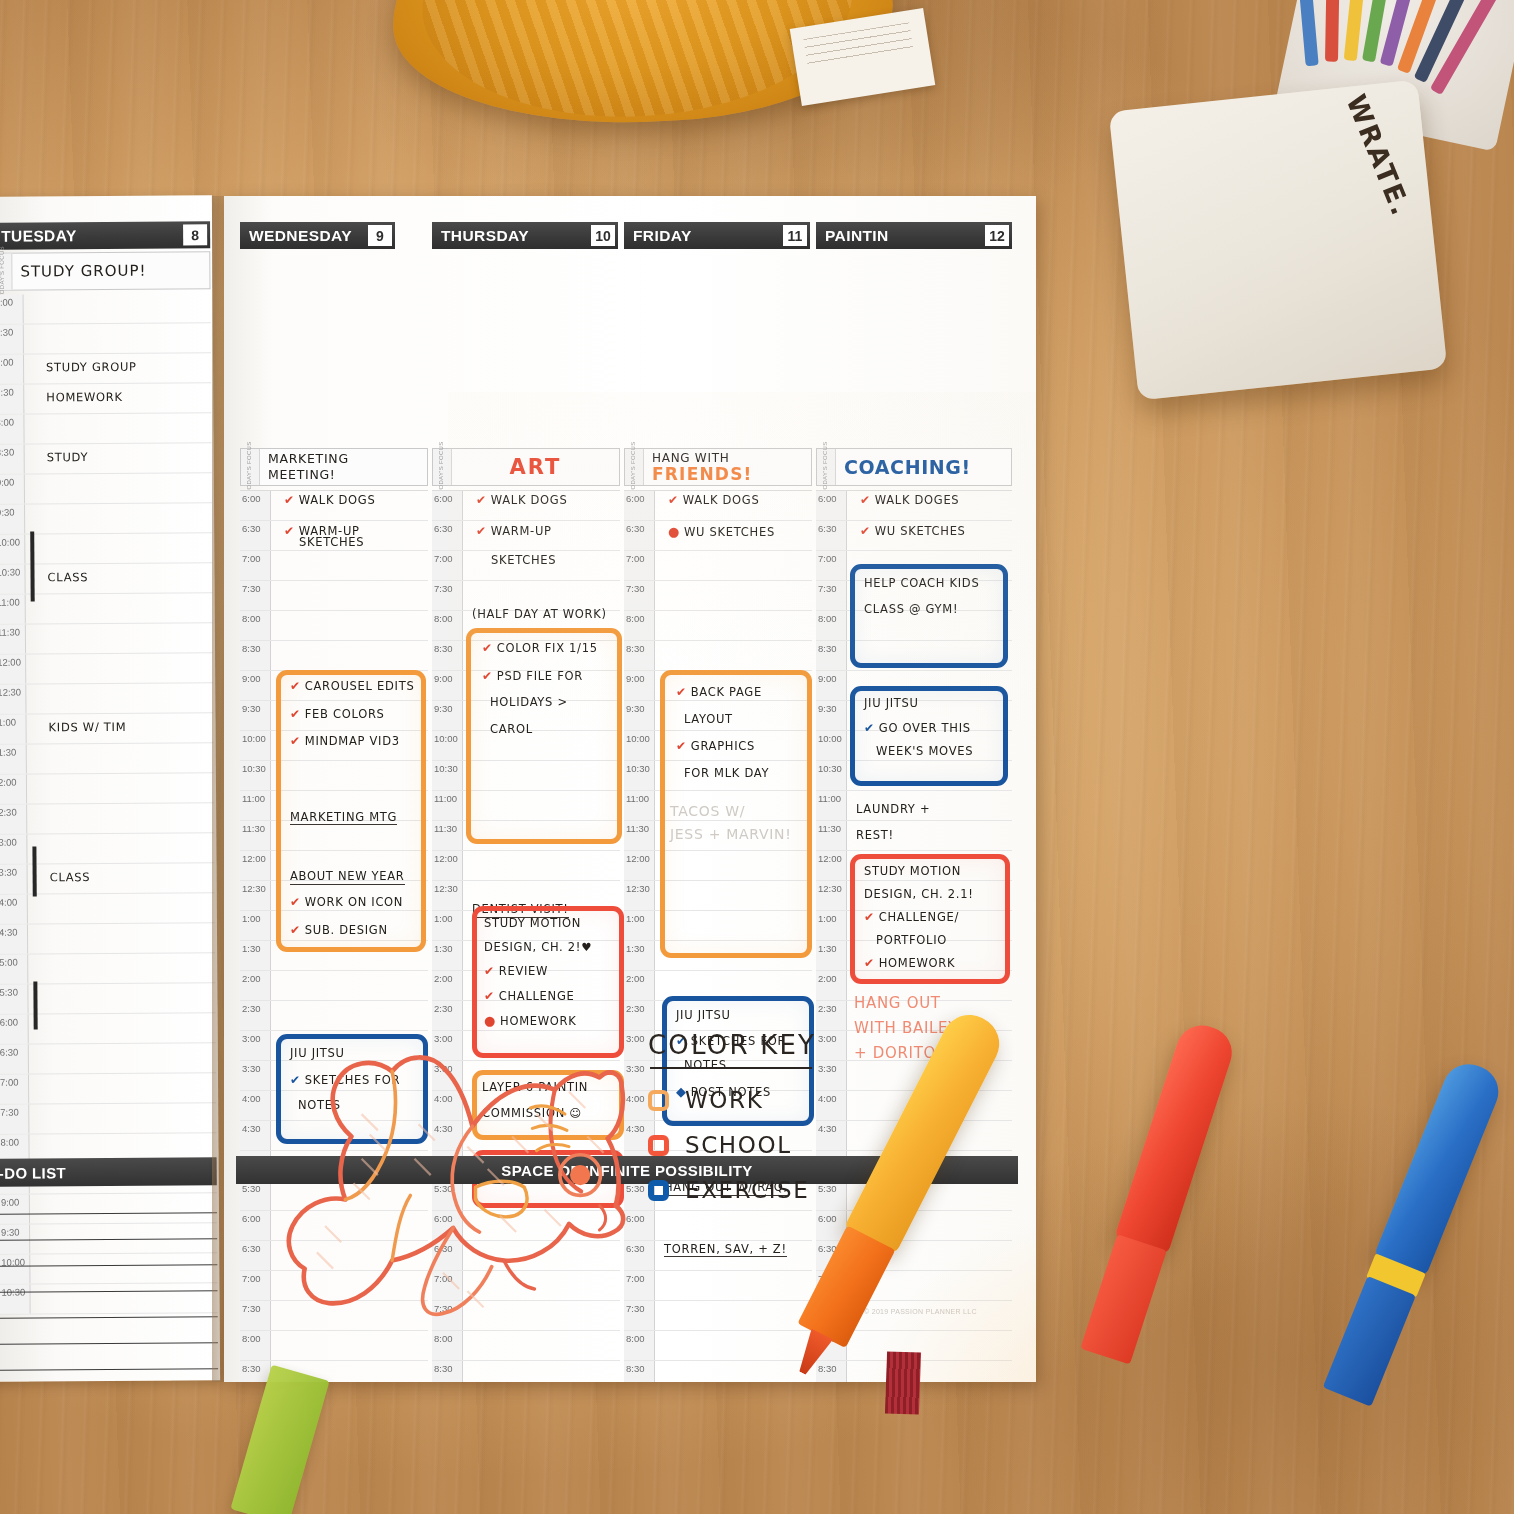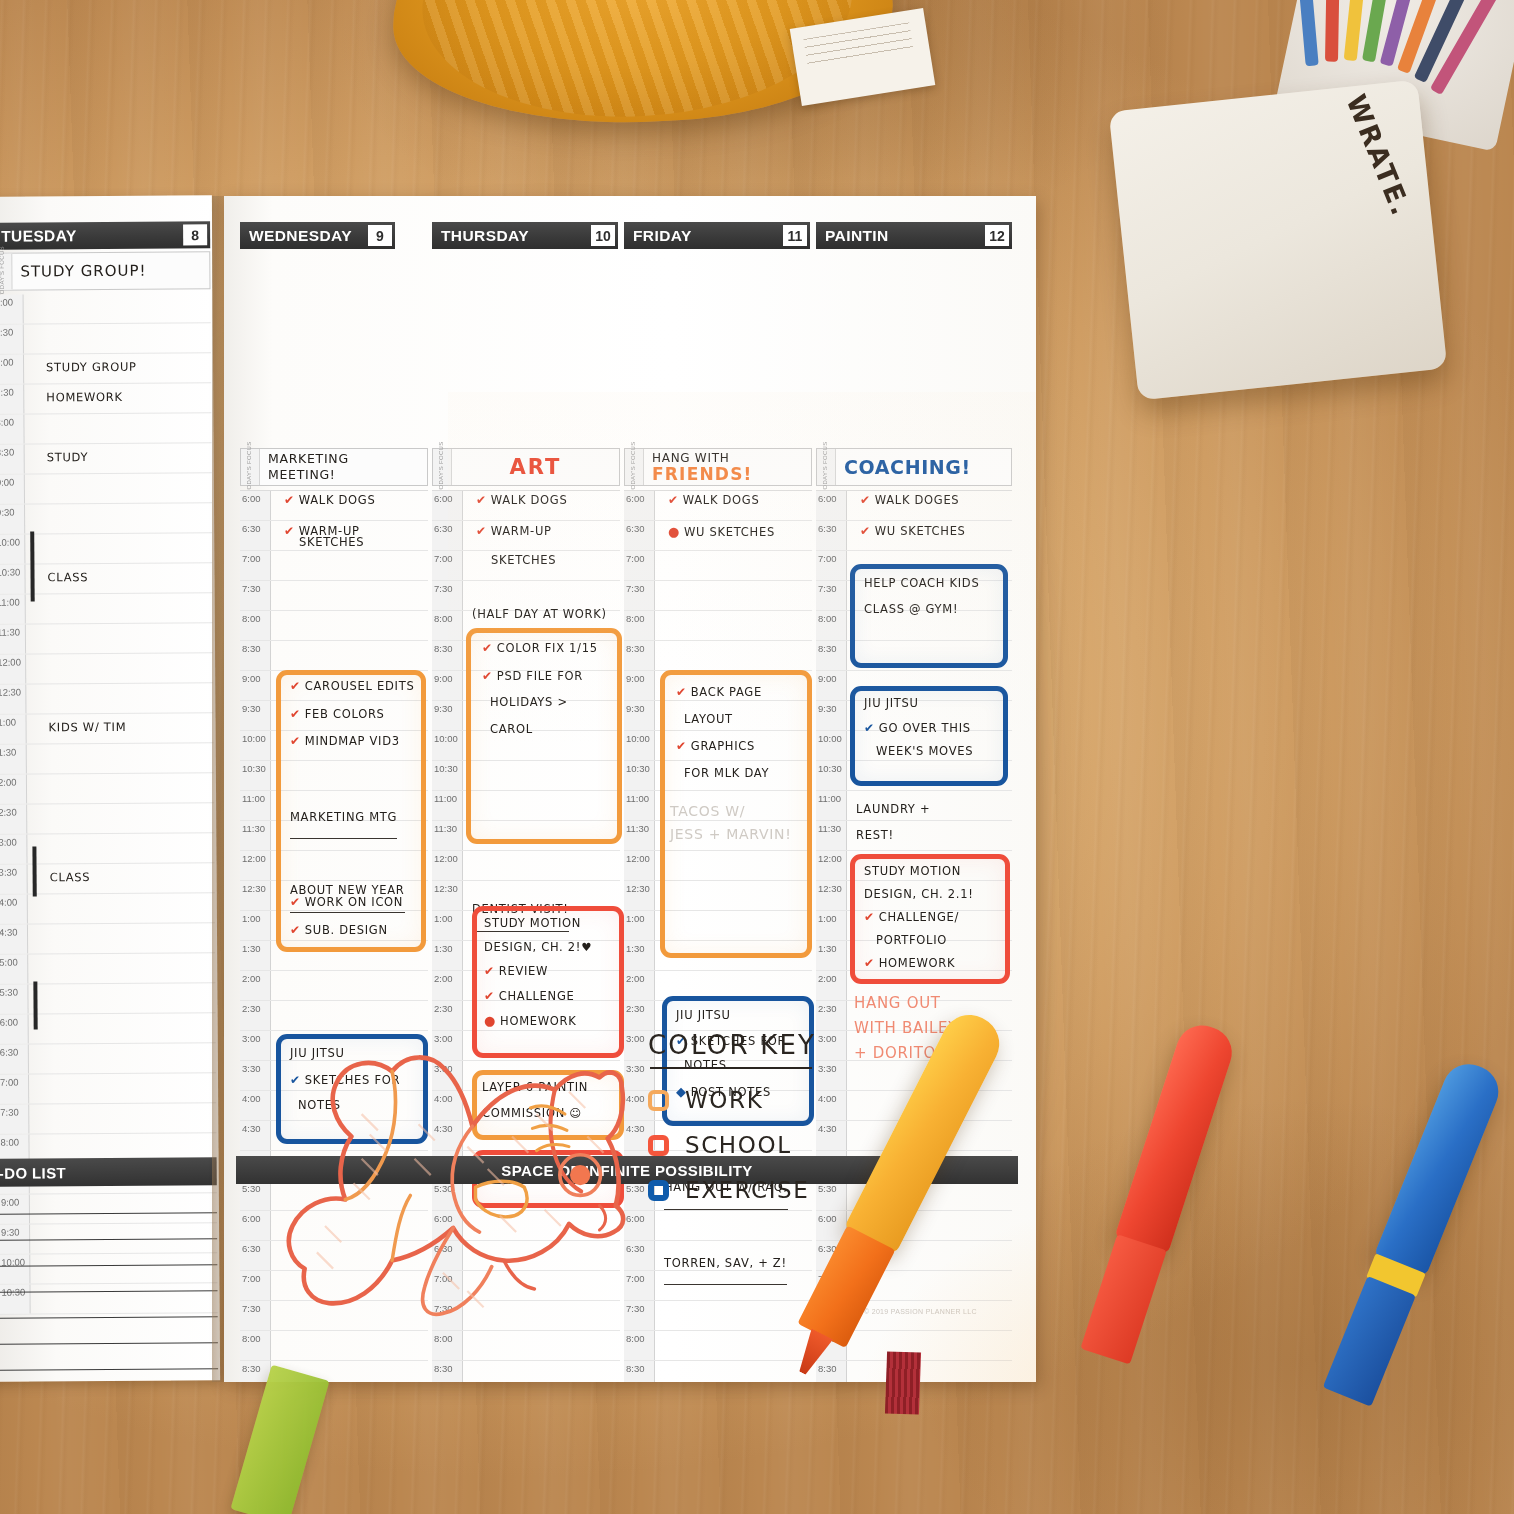--- a/index.html
+++ b/index.html
@@ -174,21 +174,21 @@
   .mbox.exercise{ border:5px solid #18559e; box-shadow: inset 0 0 20px rgba(24,85,158,.07); }
 
   .chk{ color:#e0452f; font-size:12px; margin-right:4px; }
   .chkb{ color:#18559e; font-size:12px; margin-right:4px; }
   .dot{ color:#e0452f; font-size:13px; margin-right:4px; }
   .dotb{ color:#18559e; font-size:13px; margin-right:4px; }
 
   .red{ color:#e8462f; }
   .blue{ color:#18559e; }
   .faded{ color:#cfcac4; }
-  .underline{ border-bottom:1px solid #3a3530; padding-bottom:15px;margin-top:36px; }
+  .underline{ border-bottom:1px solid #3a3530; padding-bottom:1px;margin-top:36px; }
 
   
   .vbar{ position:absolute; width:4px; background:#272727; }
 
   
   .banner{
     position:absolute; height:28px;
     background: linear-gradient(180deg,#4a4a4a,#323232);
     display:flex; align-items:center; justify-content:center;
   }

